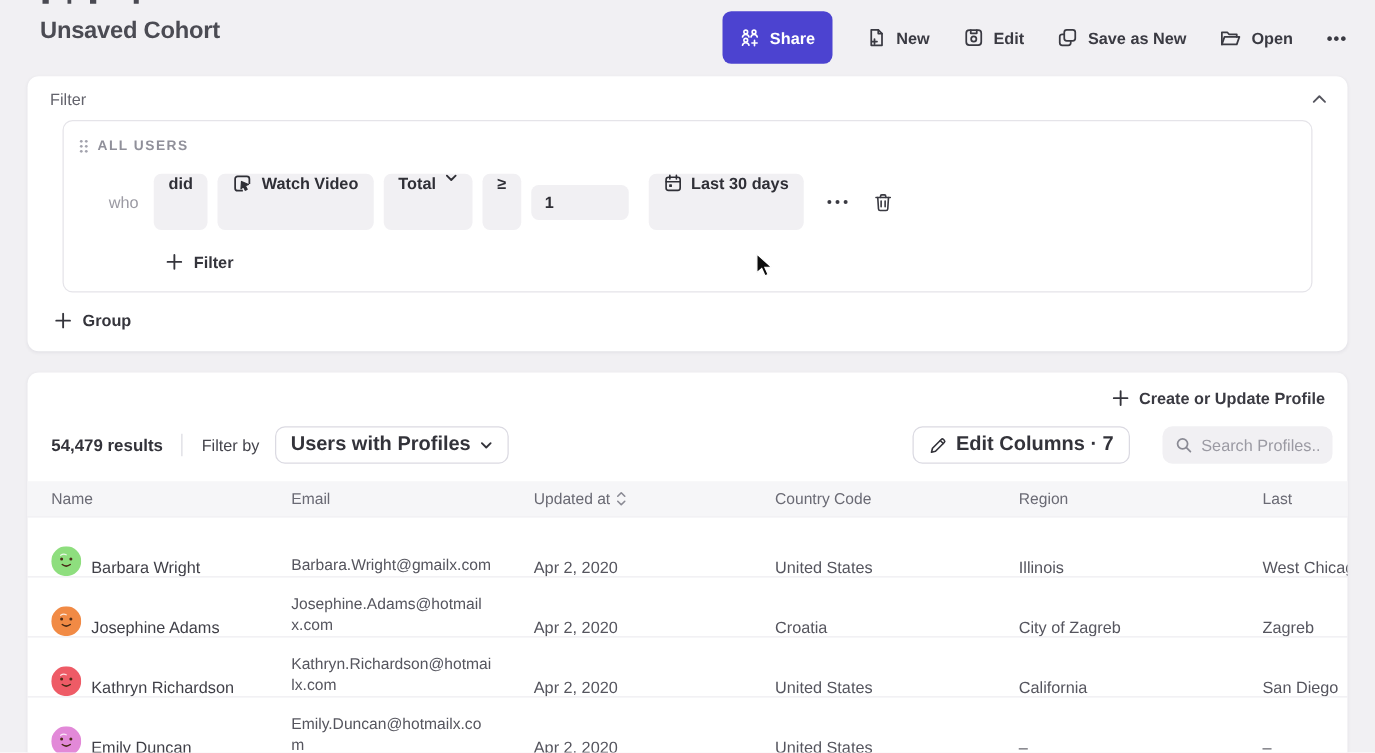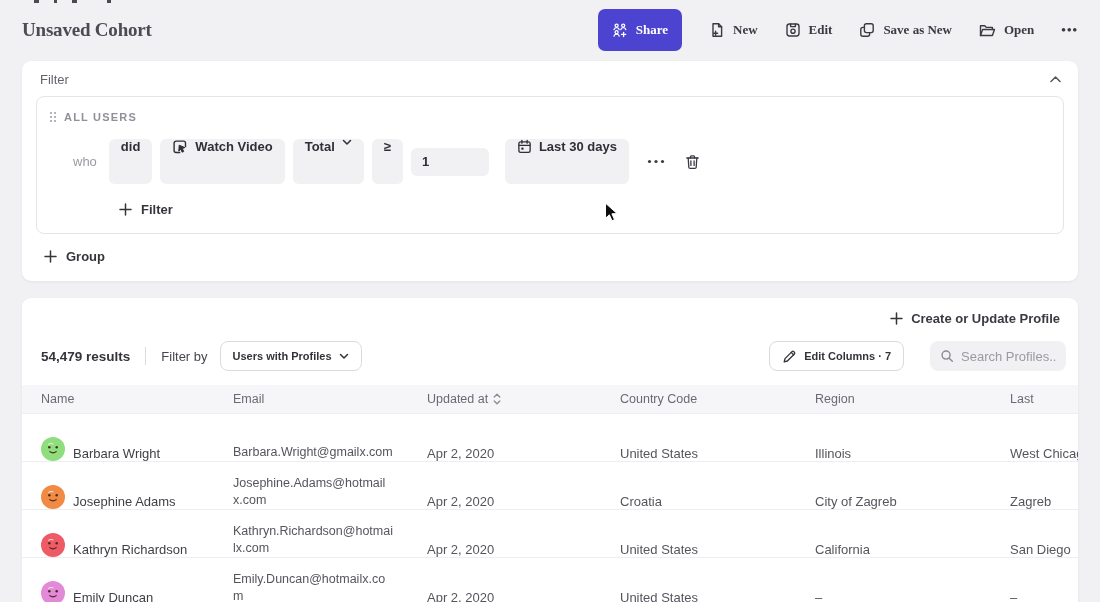--- a/index.html
+++ b/index.html
@@ -8,22 +8,22 @@
     font-family:"Liberation Sans","DejaVu Sans",sans-serif;
     background:#f1f0f3; color:#3c3c44; position:relative; font-size:13px;
   }
   svg { display:block; }
 
   
   .clip-marks { position:absolute; top:0; left:34px; height:3px; }
   .clip-marks span { position:absolute; top:0; height:3px; background:#4a4a52; }
 
   .top-header {
-    display:flex; align-items:center; justify-content:space-between;
-    padding:14px 22px 8px 22px; height:54px;font-family:Liberation Serif, serif;
+    display:flex; justify-content:space-between;
+    padding:14px 22px 8px 32px; height:54px;
   }
   .page-title { font-size:19px; font-weight:700; color:#4b4b53; letter-spacing:-0.2px; }
   .actions { display:flex; align-items:center; gap:27px; }
   .btn-share {
     display:flex; align-items:center; gap:8px; background:#4c43d0; color:#fff;
     border:none; border-radius:7px; height:42px; padding:0 14px;
     font-family:inherit; font-size:13px; font-weight:700; cursor:pointer;
   }
   .text-btn {
     display:flex; align-items:center; gap:8px; background:none; border:none;
@@ -34,21 +34,21 @@
   
   .card {
     background:#fff; border-radius:9px; margin:0 22px;
     box-shadow:0 1px 3px rgba(25,25,50,.06);
   }
   .filter-card { margin-top:7px; padding-bottom:4px; }
   .filter-card-head {
     display:flex; align-items:center; justify-content:space-between;
     padding:11px 16px 9px 18px; color:#63636c; font-size:13px;
   }
-  .inner-box { margin:0 14px; border:1px solid #e5e4e9; border-radius:8px; padding:12px 12px 12px 12px; }
+  .inner-box { margin:0 28px; border:1px solid #e5e4e9; border-radius:8px; padding:12px 12px 12px 12px; }
   .group-label-row { display:flex; align-items:center; gap:7px; padding:2px 0; }
   .group-label { font-size:11px; font-weight:700; letter-spacing:1.2px; color:#90909a; }
 
   .who-row { display:flex; align-items:center; gap:8px; margin:14px 0 0 24px; }
   .who-label { color:#9b9aa3; margin-right:4px; }
   .chip {
     display:flex; align-items:flex-start; gap:7px; background:#f1f0f3; border:none;
     border-radius:6px; height:45px; padding:0 12px; font-family:inherit;
     font-size:13px; font-weight:600; color:#2f2f36; cursor:pointer;
   }
@@ -67,21 +67,21 @@
   
   .results-card { margin-top:17px; border-radius:9px 9px 0 0; height:340px; }
   .create-row { display:flex; justify-content:flex-end; padding:13px 18px 0 0; }
   .toolbar { display:flex; align-items:center; padding:15px 12px 14px 19px; }
   .results-count { font-size:13.5px; font-weight:700; color:#33333a; }
   .vdiv { width:1px; height:18px; background:#dcdce2; margin:0 15px; }
   .filter-by { color:#45454d; font-weight:500; margin-right:12px; }
   .outline-btn {
     display:flex; align-items:center; gap:7px; background:#fff; border:1px solid #dbdae2;
     border-radius:8px; height:30px; padding:0 12px; font-family:inherit;
-    font-size:11px; font-weight:600; color:#33333a; cursor:pointer;
+    font-size:16px; font-weight:600; color:#33333a; cursor:pointer;
   }
   .spacer { flex:1; }
   .search-box {
     display:flex; align-items:center; gap:7px; background:#f1f0f3; border-radius:8px;
     height:30px; width:136px; padding:0 10px; margin-left:26px;
   }
   .search-box input {
     background:transparent; border:none; outline:none; width:100%;
     font-family:inherit; font-size:13px; color:#3c3c44;
   }

